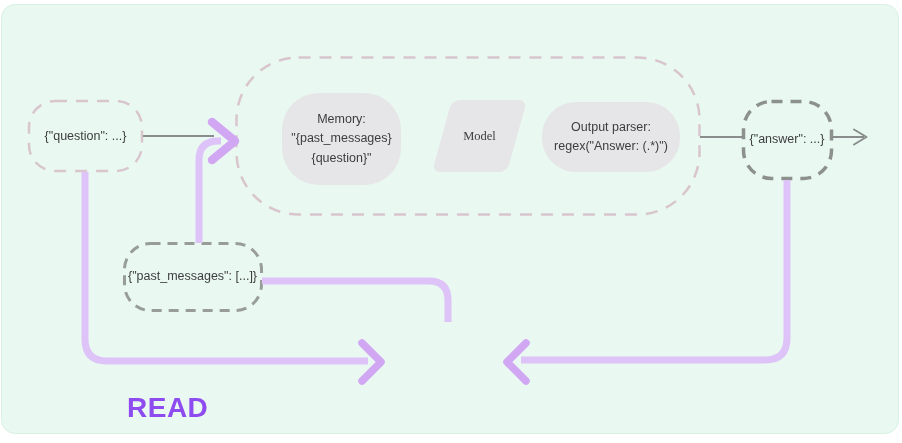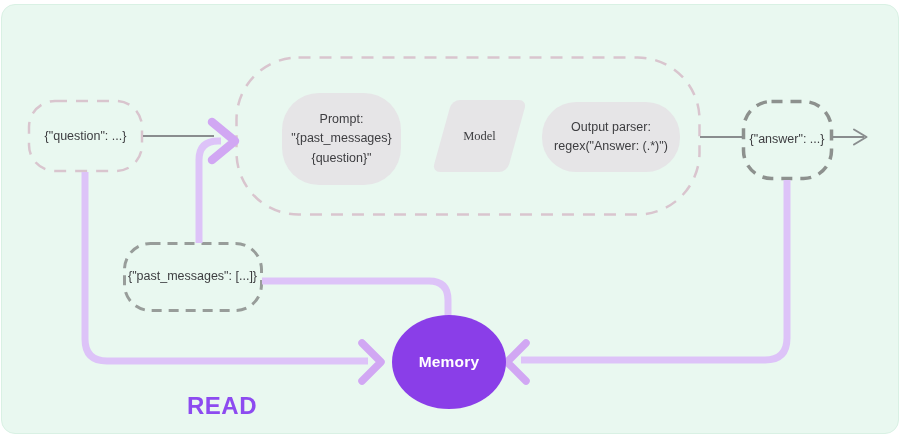--- a/index.html
+++ b/index.html
@@ -51,22 +51,22 @@
   .question-label{left:29px; top:101px; width:113px; height:70px;}
   .past-label{left:124px; top:243px; width:137px; height:67px;}
   .answer-label{left:743px; top:101px; width:88px; height:77px;}
   .memory{
     position:absolute; left:392px; top:315px; width:114px; height:94px;
     border-radius:50%; background:var(--memory-fill);
     display:flex; align-items:center; justify-content:center;
   }
   .memory span{color:var(--memory-text); font-size:15.5px; font-weight:700; letter-spacing:.2px;}
   .flow-word{
-    position:absolute; font-size:24px; font-weight:600; letter-spacing:.5px;
-    color:var(--accent-text); text-align:right; width:130px;
+    position:absolute; font-size:28px; font-weight:600; letter-spacing:.5px;
+    color:var(--accent-text); text-align:left; width:130px;
   }
   .read-word{left:127px; top:392px;}
   .write-word{left:601px; top:392px;}
 </style>
 </head>
 <body>
 
 <div class="canvas">
   <div class="panel"></div>
 
@@ -87,30 +87,27 @@
 
     <path class="purple-line" d="M85,172 V339 Q85,361 107,361 H368"></path>
     <polyline class="purple-arrowhead" points="362,343 381,362 362,381"></polyline>
 
     <path class="purple-line" d="M787,180 V338 Q787,360 765,360 H521"></path>
     <polyline class="purple-arrowhead" points="526,343 507,362 526,381"></polyline>
 
     <path class="purple-line" d="M262,281 H429 Q448,281 448,300 V322"></path>
   </svg>
 
-  <div class="solid-box prompt-box">Prompt:
+  <div class="solid-box prompt-box">Memory:
 "{past_messages}
 {question}"</div>
   <div class="model-shape"></div>
   <div class="label model-label">Model</div>
   <div class="solid-box parser-box">Output parser:
 regex("Answer: (.*)")</div>
 
   <div class="label question-label">{"question": ...}</div>
   <div class="label past-label">{"past_messages": [...]}</div>
   <div class="label answer-label">{"answer": ...}</div>
 
-  <div class="memory">
-    <span>Memory</span>
-  </div>
 
   <div class="flow-word read-word">READ</div>
 </div>
 
 </body></html>

